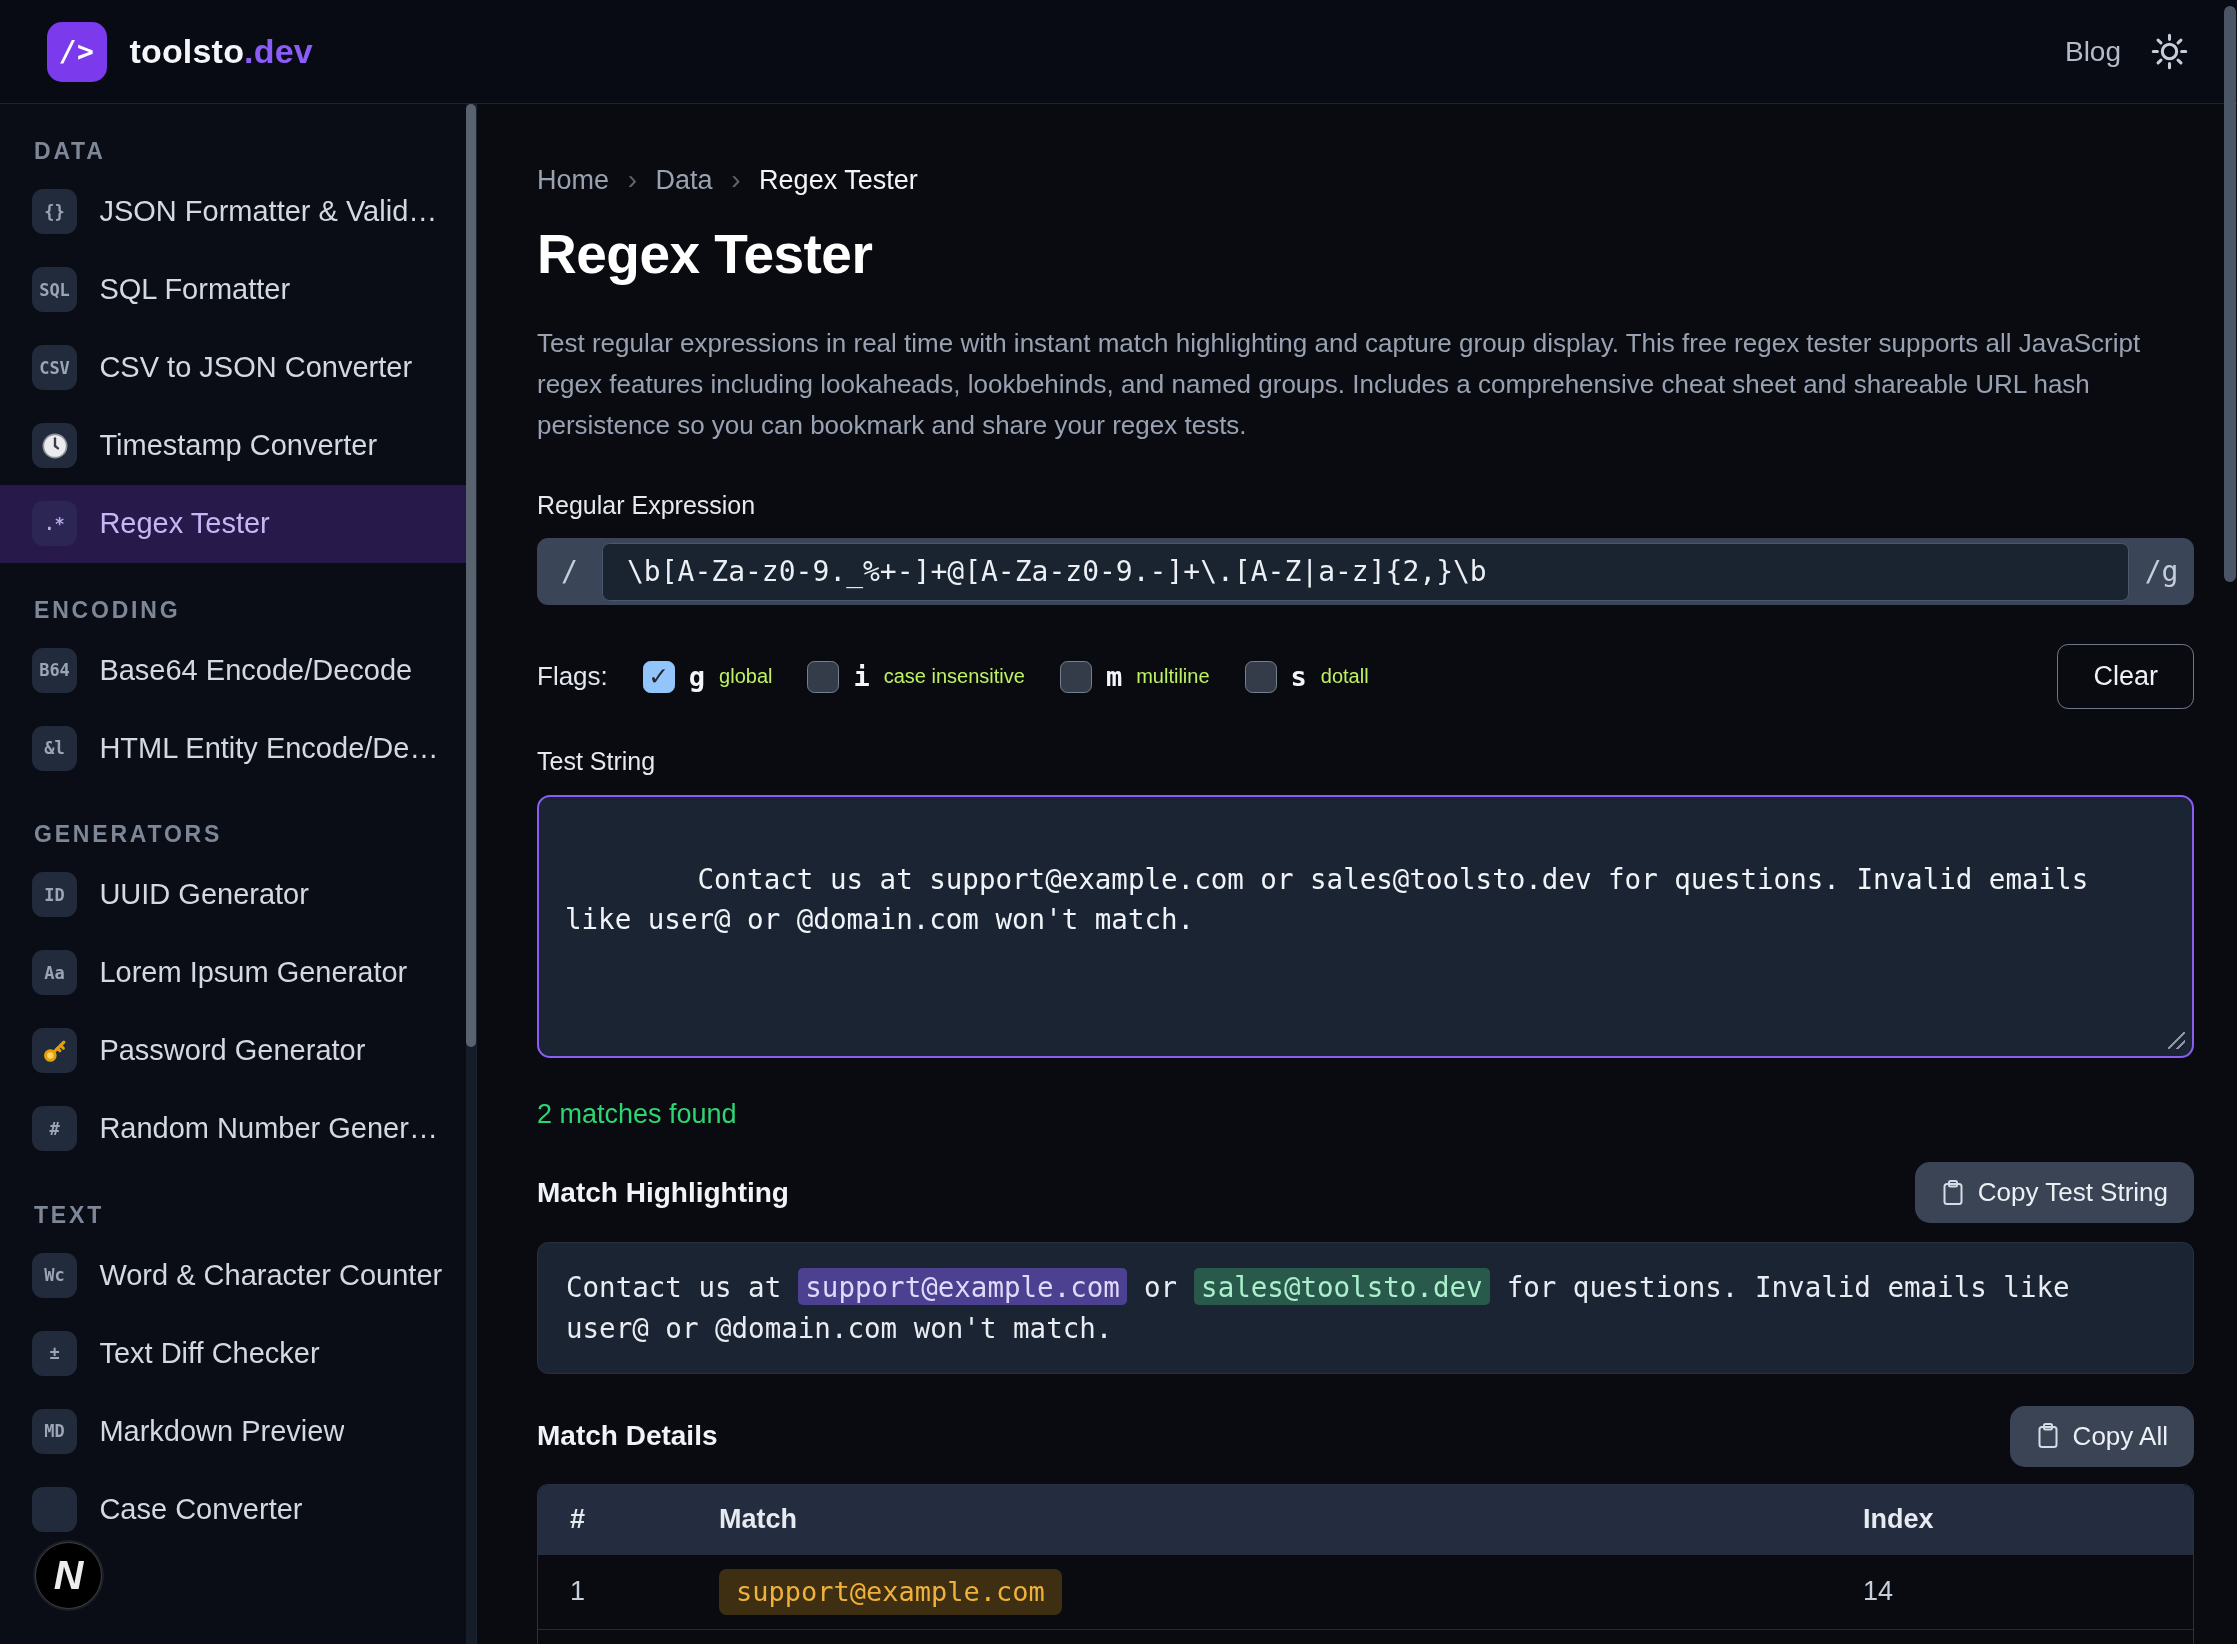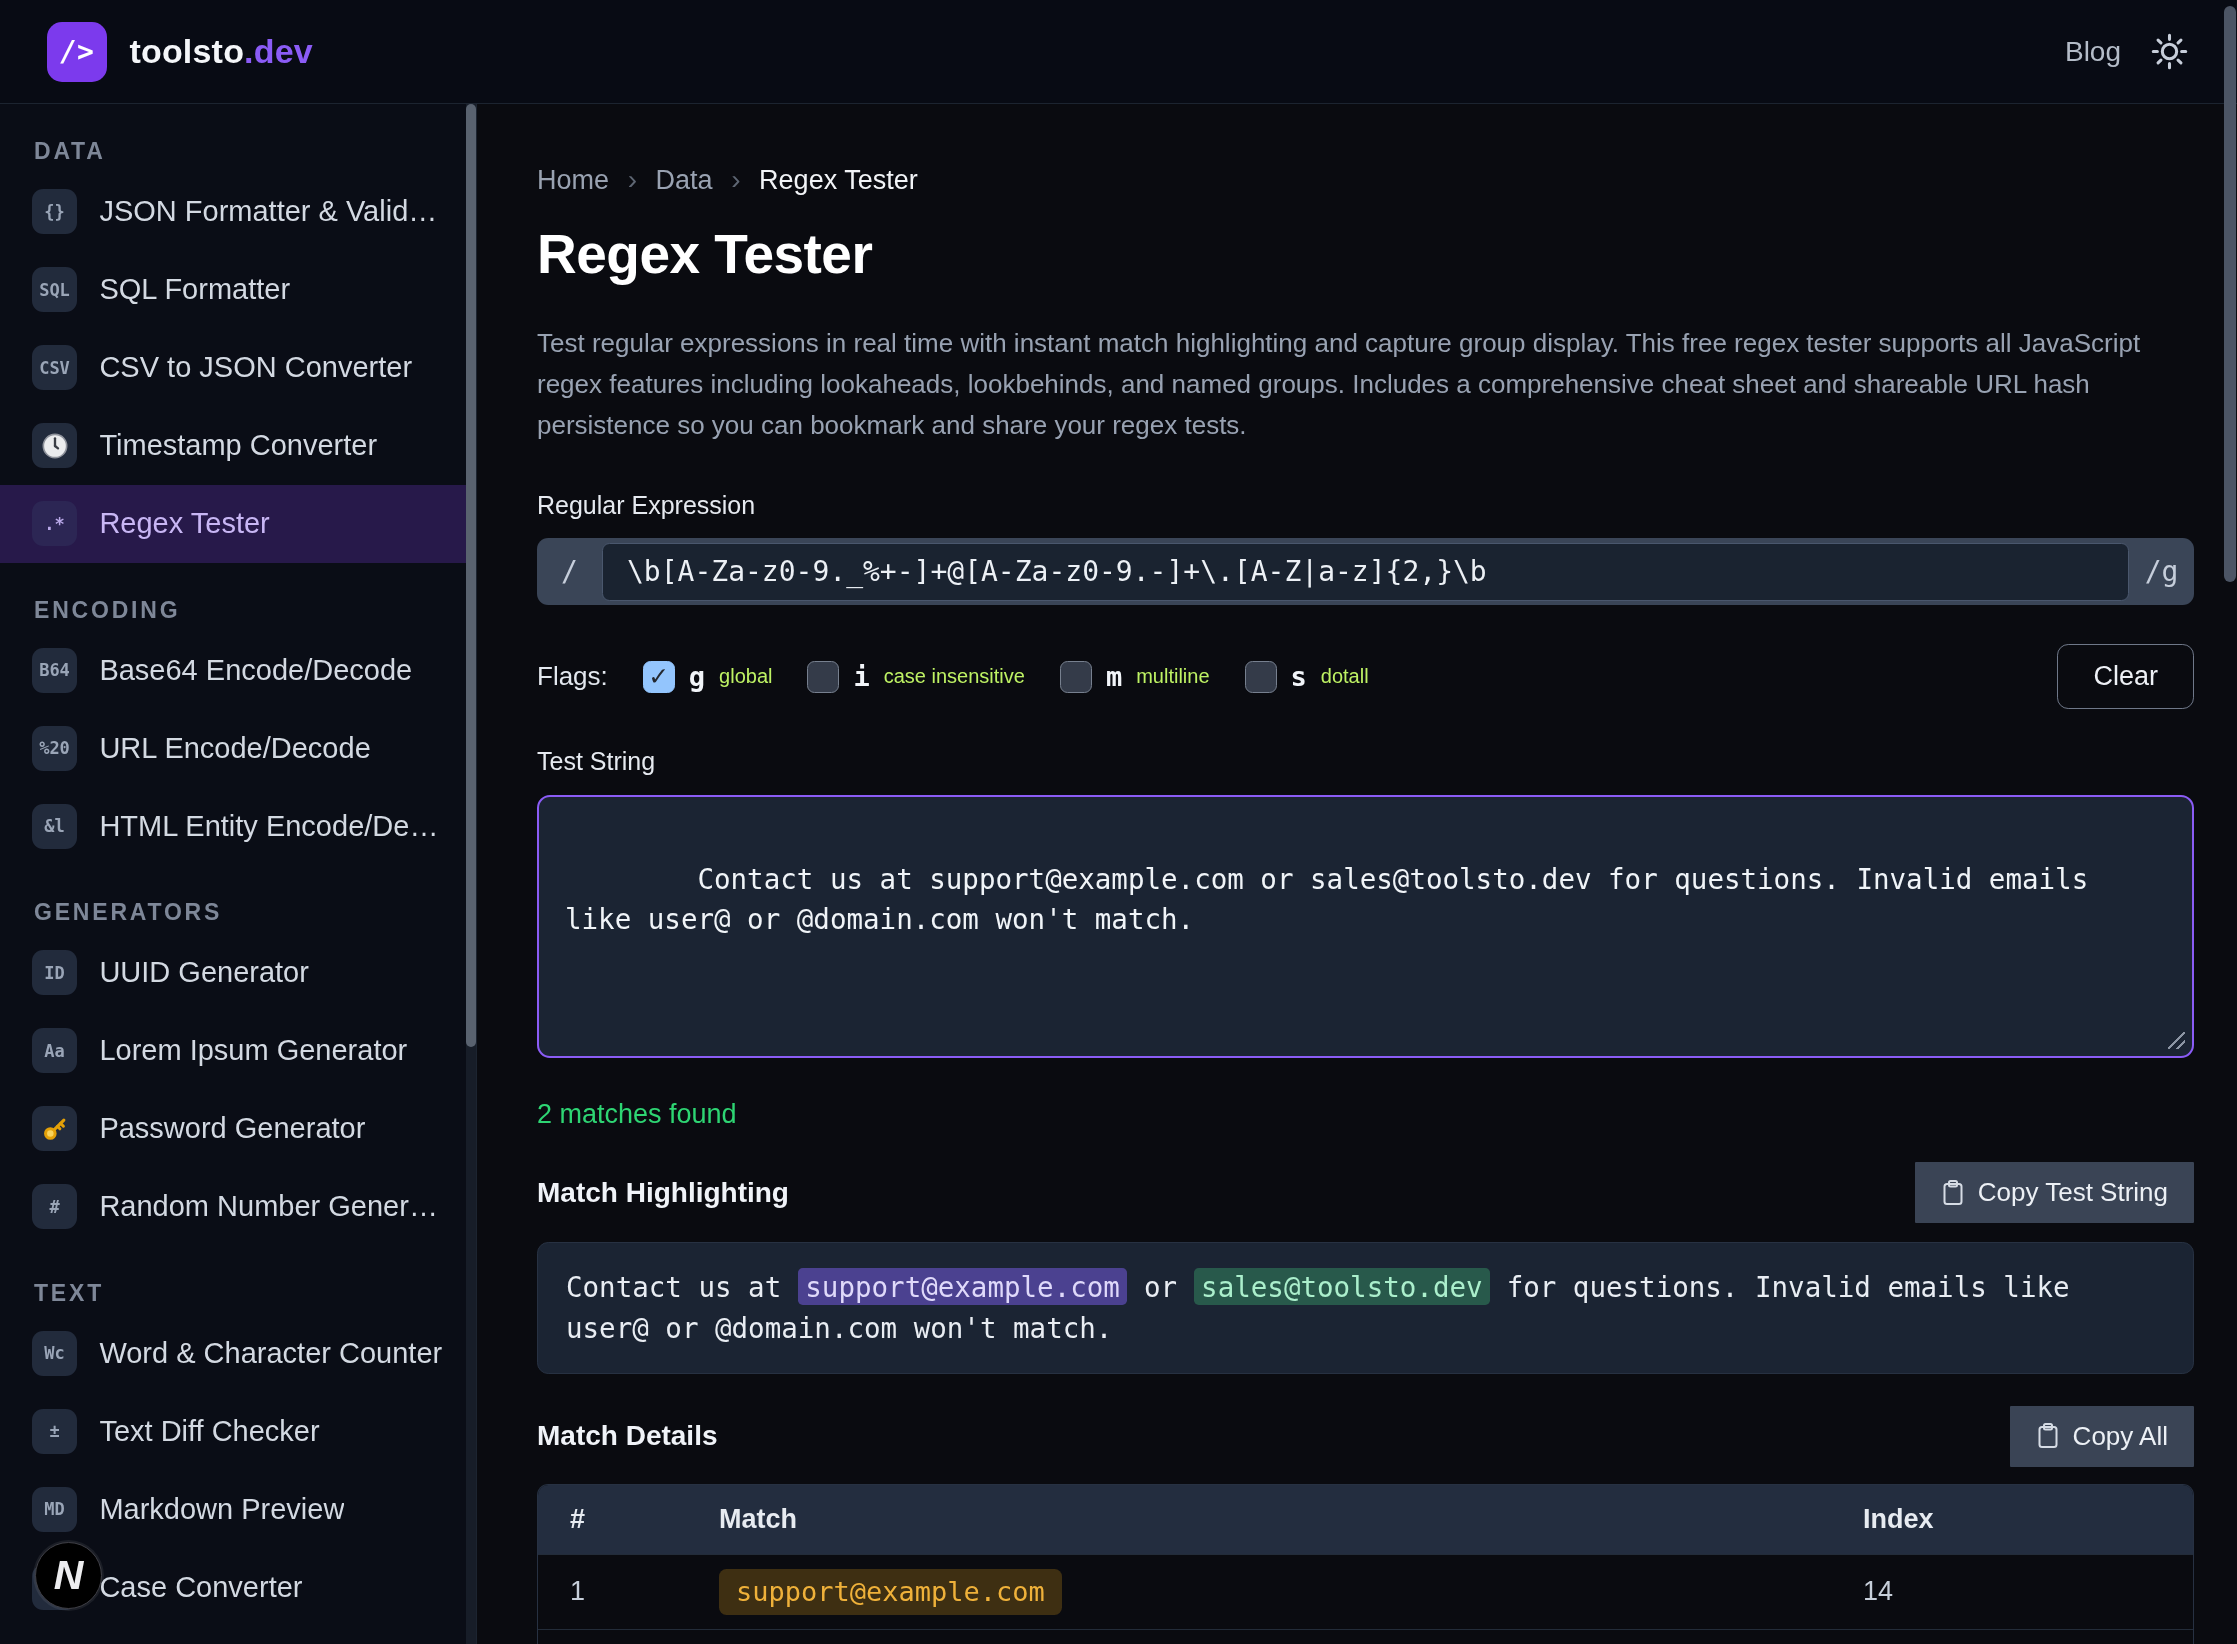--- a/index.html
+++ b/index.html
@@ -129,21 +129,21 @@
     background:
       linear-gradient(135deg,transparent 0 46%,#8c95a4 46% 54%,transparent 54% 72%,#8c95a4 72% 80%,transparent 80%);
   }
 
   .match-count{margin-top:41px;font-size:27px;font-weight:500;color:#2ed573;}
 
   .section-head{margin-top:32px;display:flex;align-items:center;justify-content:space-between;gap:28px;}
   .section-title{font-size:28px;font-weight:600;color:#f0f3f8;}
   .copy-btn{
     display:flex;align-items:center;gap:13px;background:#3a4455;border:none;
-    border-radius:1px;padding:15px 26px;font-size:26px;color:#ecf0f5;cursor:pointer;
+    border-radius:15px;padding:15px 26px;font-size:26px;color:#ecf0f5;cursor:pointer;
     font-family:inherit;
   }
   .copy-btn svg{width:24px;height:28px;color:#d6dce5;}
 
   .highlight-box{
     margin-top:18.6px;background:#1b2433;border:0.9px solid #273142;border-radius:11.2px;
     padding:24px 28px;font-size:27.5px;line-height:41px;color:#e9edf3;
   }
   .hl{padding:2.8px 7.5px;border-radius:4.7px;}
   .hl.purple{background:#4b4190;color:#dfd9fa;}
@@ -230,24 +230,20 @@
           <div class="nav-item active">
             <span class="nav-icon mono">.*</span>
             <span class="nav-label">Regex Tester</span>
           </div>
           <div class="nav-section-label">ENCODING</div>
           <div class="nav-item">
             <span class="nav-icon mono">B64</span>
             <span class="nav-label">Base64 Encode/Decode</span>
           </div>
           <div class="nav-item">
-            <span class="nav-icon mono">%20</span>
-            <span class="nav-label">URL Encode/Decode</span>
-          </div>
-          <div class="nav-item">
             <span class="nav-icon mono">&amp;l</span>
             <span class="nav-label">HTML Entity Encode/Deco...</span>
           </div>
           <div class="nav-section-label">GENERATORS</div>
           <div class="nav-item">
             <span class="nav-icon mono">ID</span>
             <span class="nav-label">UUID Generator</span>
           </div>
           <div class="nav-item">
             <span class="nav-icon mono">Aa</span>

